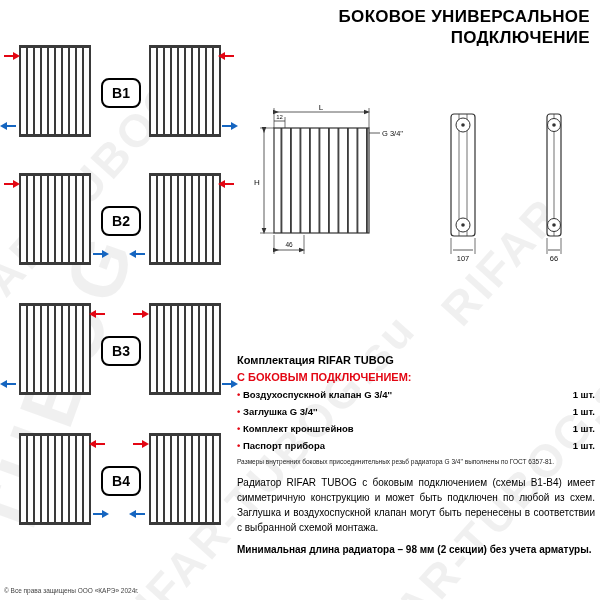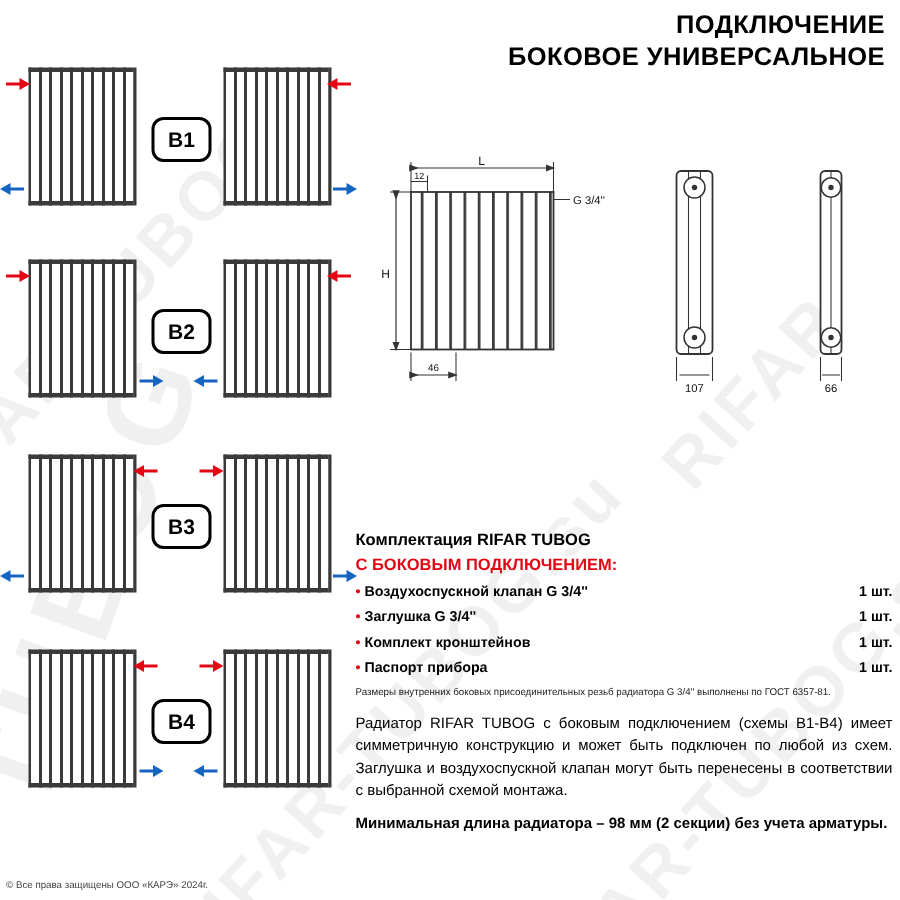--- a/index.html
+++ b/index.html
@@ -70,22 +70,22 @@
     <span class="wm wm0">TUBOG</span>
     <span class="wm wm1">RIFAR-TUBOG.su</span>
     <span class="wm wm2">RIFAR-TUBOG.su</span>
     <span class="wm wm3">RIFAR</span>
     <span class="wm wm4">RIFAR-TUBOG</span>
   </div>
 
   <div class="content">
 
     <div class="page-title">
+      <div>БОКОВОЕ УНИВЕРСАЛЬНОЕ</div>
       <div>ПОДКЛЮЧЕНИЕ</div>
-      <div>БОКОВОЕ УНИВЕРСАЛЬНОЕ</div>
     </div>
 
     <div class="scheme-row row-b1">
       <div class="rad rad-left"></div>
       <div class="rad rad-right"></div>
       <div class="scheme-label">B1</div>
       <div class="arrow-layer">
           <div class="arrow red head-right" style="left: 0px; top: 6px;"></div>
           <div class="arrow blue head-left" style="left: 0px; top: 76px;"></div>
           <div class="arrow red head-left" style="left: 218px; top: 6px;"></div>

